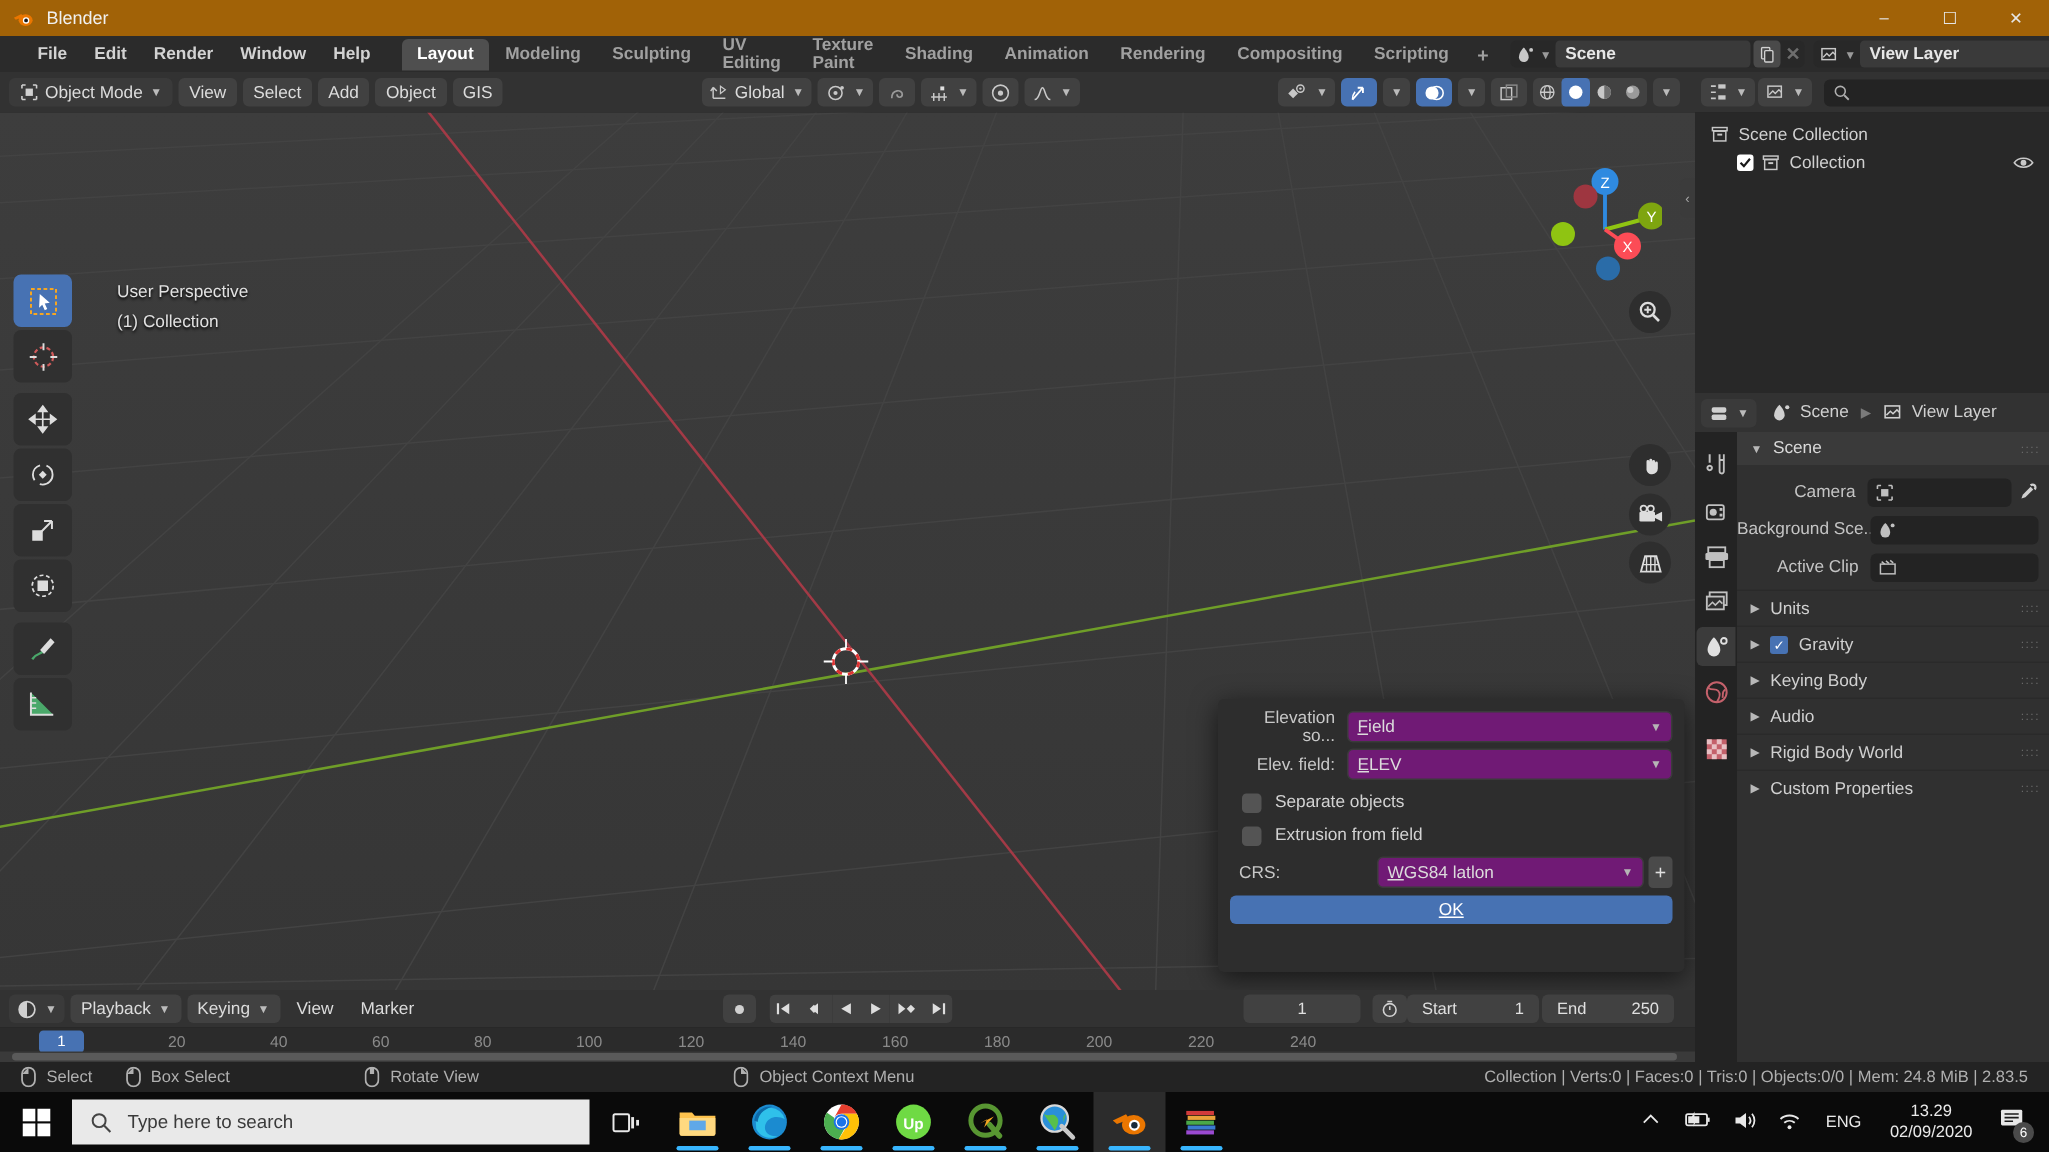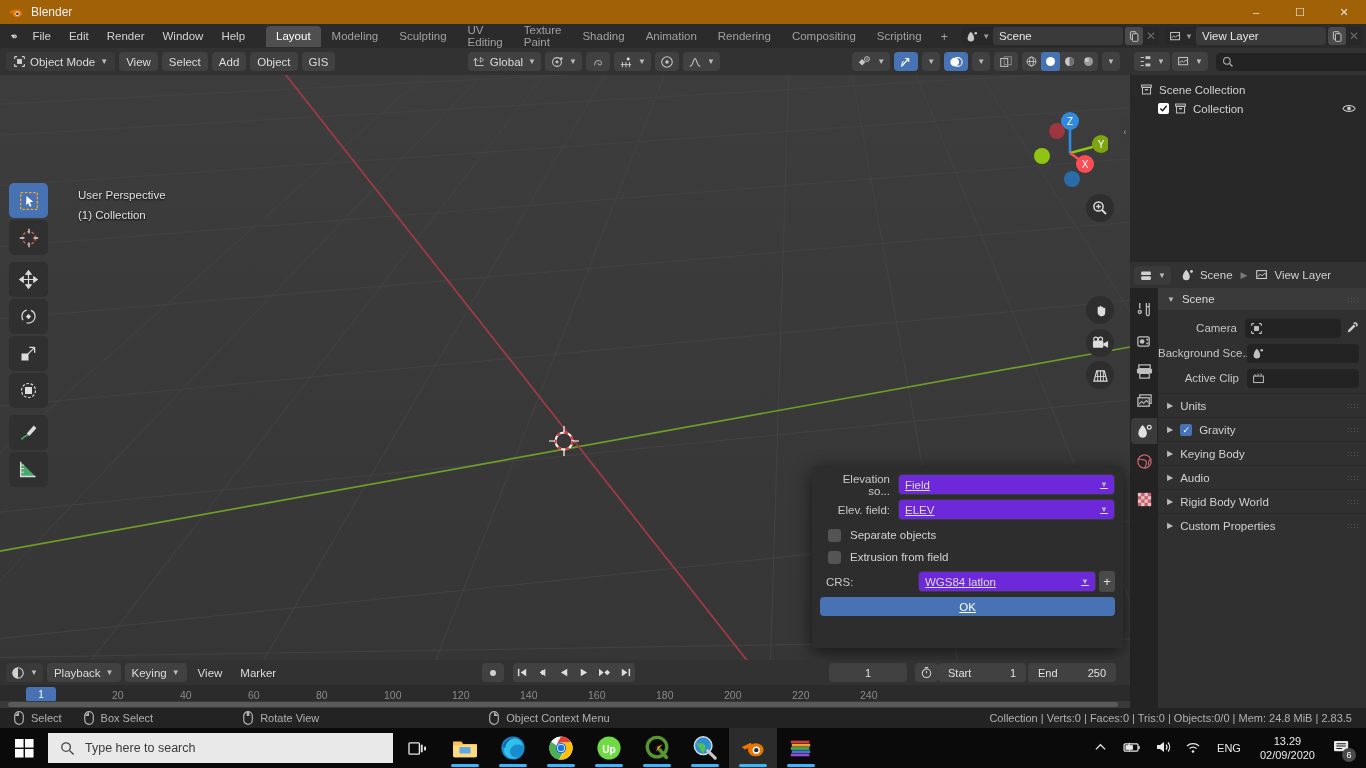--- a/index.html
+++ b/index.html
@@ -15,21 +15,21 @@
   .winbar { position:absolute; left:0; top:0; width:1366px; height:24px; background:#a16207;
             display:flex; align-items:center; }
   .winbar .wtitle { font-size:12px; color:#f0f0f0; margin-left:8px; }
   .blender-logo { width:15px; height:15px; margin-left:8px; display:block; }
   .winctrls { margin-left:auto; display:flex; height:24px; }
   .winctrls div { width:44px; height:24px; display:flex; align-items:center; justify-content:center;
                   color:#e6e6e6; font-size:11px; }
 
   
   .topbar { position:absolute; left:0; top:24px; width:1366px; height:24px; background:#2b2b2b;
-            display:flex; align-items:center; }
+            display:flex; align-items:center;font-weight:bold; }
   .tb-logo { width:20px; height:18px; margin:0 6px 0 10px; }
   .menu-item { padding:3px 9px; color:#d2d2d2; font-size:11.5px; border-radius:3px; }
   .wk-tabs { display:flex; align-items:center; margin-left:12px; height:24px; }
   .wk-tab { padding:4px 10px 5px; font-size:11.5px; color:#a0a0a0; border-radius:4px 4px 0 0;
             margin-right:1px; }
   .wk-tab.active { background:#4f4f4f; color:#fff; }
   .wk-plus { color:#a0a0a0; padding:2px 8px; font-size:13px; }
   .scene-block { display:flex; align-items:center; margin-left:auto; margin-right:4px; }
   .id-sel { display:flex; align-items:center; background:#282828; border-radius:4px; height:18px;
             margin-left:6px; }
@@ -70,22 +70,22 @@
              border-radius:4px 0 0 4px; display:flex; align-items:center; justify-content:center;
              color:#a8a8a8; font-size:9px;}
 
   
   .popup { position:absolute; left:812px; top:466px; width:311px; height:182px;
            background:#2d2d2d; border-radius:4px; box-shadow:0 4px 18px rgba(0,0,0,.6);
            padding:8px 8px 0 8px; }
   .pop-title { color:#c8c8c8; font-size:11.5px; padding:4px 0 7px 6px; }
   .prow { display:flex; align-items:center; height:21px; margin-bottom:4px; }
   .plabel { width:78px; text-align:right; color:#c8c8c8; font-size:11.5px; padding-right:8px; }
-  .pdrop { flex:1; height:21px; background:#6d28d9; border:1px solid #3b3b3b; border-radius:4px;
-           display:flex; align-items:center; padding:0 6px; color:#dcdcdc; font-size:11.5px;text-decoration:underline; }
+  .pdrop { flex:1; height:21px; background:#701a75; border:1px solid #3b3b3b; border-radius:4px;
+           display:flex; align-items:center; padding:0 6px; color:#dcdcdc; font-size:11.5px; }
   .pdrop .arr { margin-left:auto; color:#b5b5b5; font-size:8px; }
   .pcheckrow { display:flex; align-items:center; height:22px; padding-left:8px; }
   .pcheck { width:13px; height:13px; background:#545454; border-radius:3px; margin-right:9px; }
   .pcheckrow span { color:#d2d2d2; font-size:11.5px; }
   .plus { width:16px; height:21px; background:#4a4a4a; border-radius:3px; margin-left:3px;
           display:flex; align-items:center; justify-content:center; color:#e0e0e0; font-size:13px;}
   .ok { height:19px; background:#4772b3; border-radius:4px; color:#fff; font-size:11.5px;
         display:flex; align-items:center; justify-content:center; margin-top:5px; }
   .ul { text-decoration:underline; }
 

